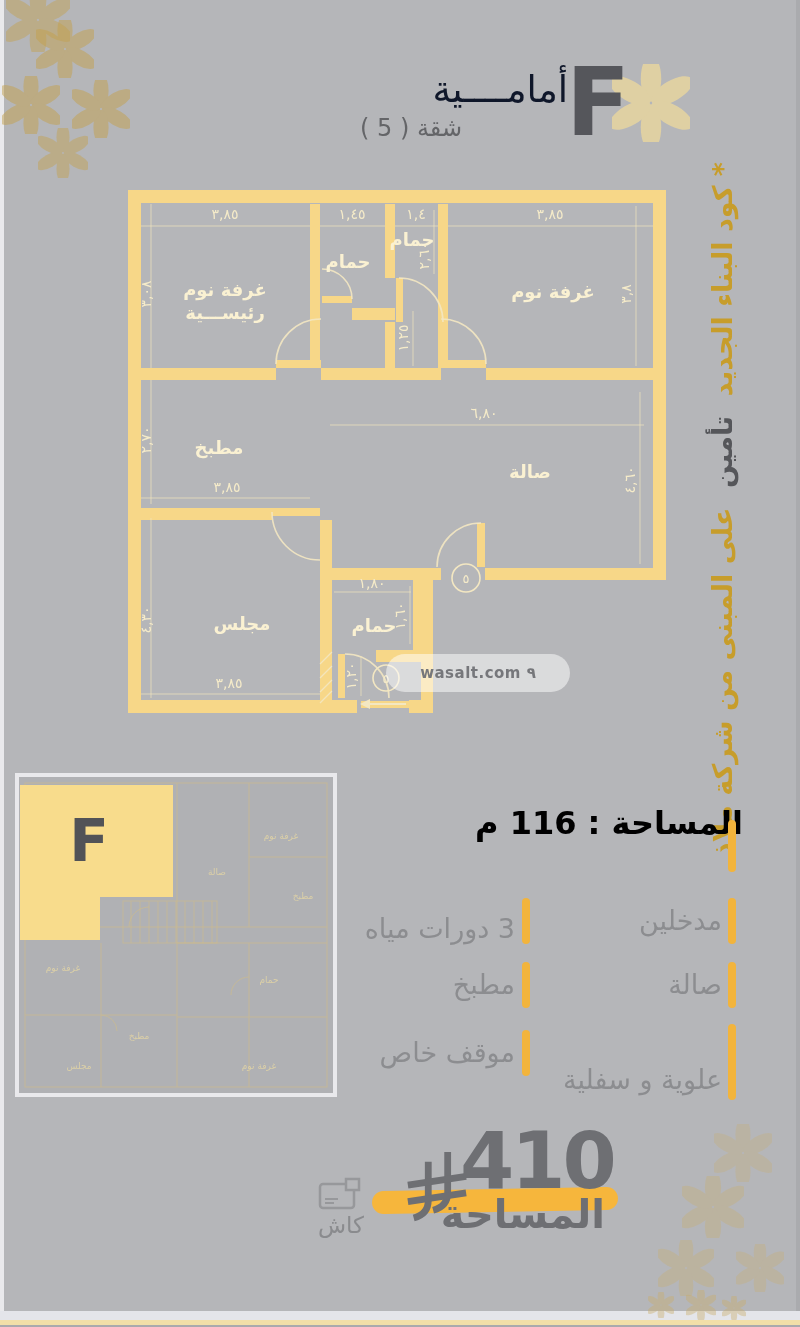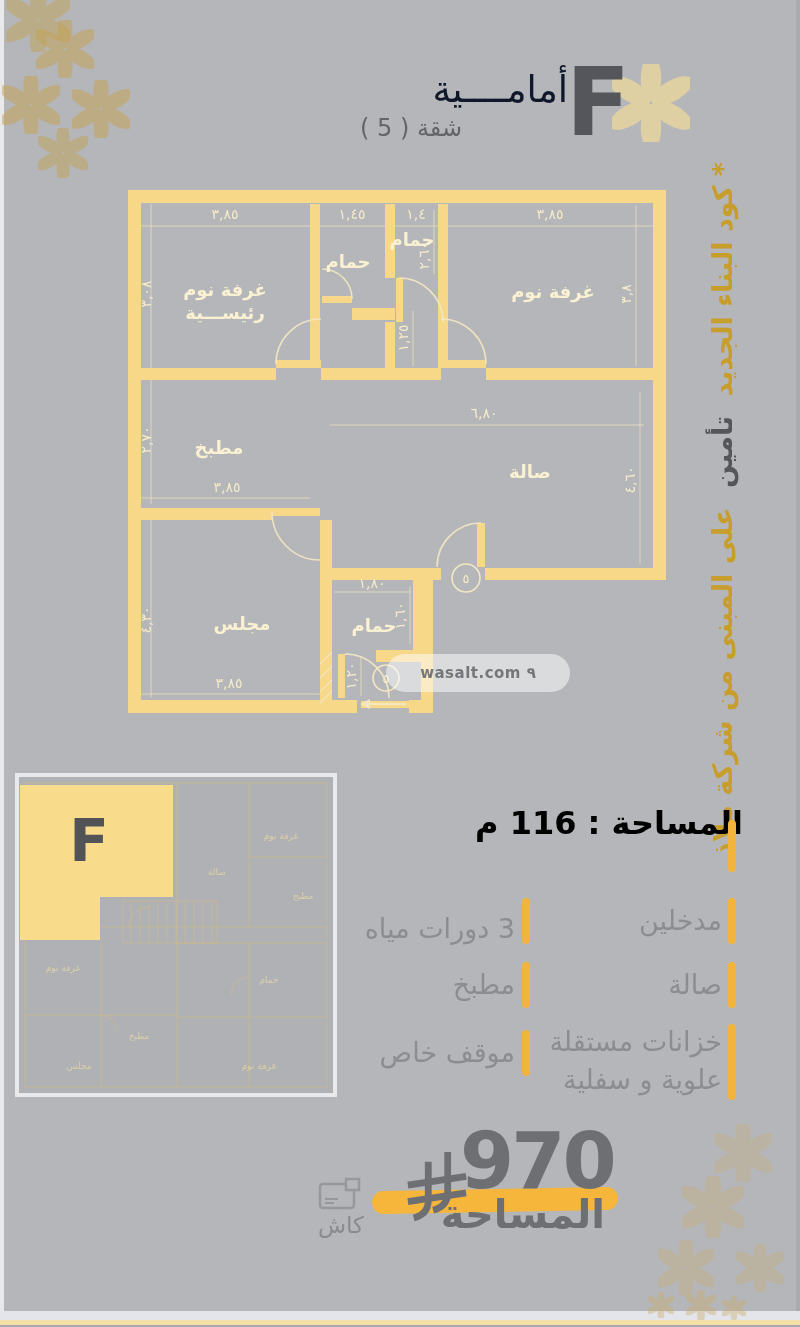--- a/index.html
+++ b/index.html
@@ -269,35 +269,34 @@
   <div class="item-text" dir="rtl" style="right:78px;top:905px;margin-left:28px;">مدخلين</div>
   <div class="bar" style="right:270px;top:898px;height:46px;"></div>
   <div class="item-text" dir="rtl" style="right:285px;top:905px;margin-top:8px;">3 دورات مياه</div>
 
   <div class="bar" style="right:64px;top:962px;height:46px;"></div>
   <div class="item-text" dir="rtl" style="right:78px;top:969px;">صالة</div>
   <div class="bar" style="right:270px;top:962px;height:46px;"></div>
   <div class="item-text" dir="rtl" style="right:285px;top:969px;">مطبخ</div>
 
   <div class="bar" style="right:64px;top:1024px;height:76px;"></div>
-  <div class="item-text" dir="rtl" style="right:78px;top:1026px;">خزانات مستقلة</div>
   <div class="item-text" dir="rtl" style="right:78px;top:1064px;">علوية و سفلية</div>
   <div class="bar" style="right:270px;top:1030px;height:46px;"></div>
   <div class="item-text" dir="rtl" style="right:285px;top:1037px;">موقف خاص</div>
 
   <div class="abs" style="left:372px;top:1189px;width:246px;height:23px;border-radius:12px;background:#f6b63c;transform:rotate(-1deg);"></div>
   <svg class="abs" style="left:404px;top:1146px;" width="66" height="84" viewBox="0 0 68 86">
     <g stroke="#6e6f73" stroke-width="7" fill="none">
       <path d="M45,6 L45,48 Q45,62 30,66"></path>
       <path d="M25,16 L25,56 Q25,70 10,74"></path>
       <path d="M4,40 L64,31"></path>
       <path d="M4,57 L64,48"></path>
     </g>
   </svg>
-  <div class="abs" style="left:460px;top:1122px;width:145px;text-align:center;font-size:78px;font-weight:bold;color:#6e6f73;letter-spacing:-3px;line-height:1;">970</div>
+  <div class="abs" style="left:460px;top:1122px;width:145px;text-align:center;font-size:78px;font-weight:bold;color:#6e6f73;letter-spacing:-3px;line-height:1;">410</div>
   <div class="abs" dir="rtl" style="left:460px;top:1192px;width:145px;text-align:center;font-size:40px;font-weight:bold;color:#6e6f73;line-height:1.1;">المساحة</div>
   <svg class="abs" style="left:316px;top:1176px;" width="50" height="40" viewBox="0 0 50 40">
     <rect x="4" y="8" width="34" height="24" rx="3" fill="none" stroke="#97989b" stroke-width="2.5"></rect>
     <rect x="30" y="3" width="13" height="11" fill="#b5b6b9" stroke="#97989b" stroke-width="2.5"></rect>
     <line x1="9" y1="23" x2="22" y2="23" stroke="#97989b" stroke-width="2"></line>
     <line x1="9" y1="27" x2="18" y2="27" stroke="#97989b" stroke-width="2"></line>
   </svg>
   <div class="abs" dir="rtl" style="left:308px;top:1212px;width:66px;text-align:center;font-size:23px;color:#8a8b8e;">كاش</div>
 
 </div>

